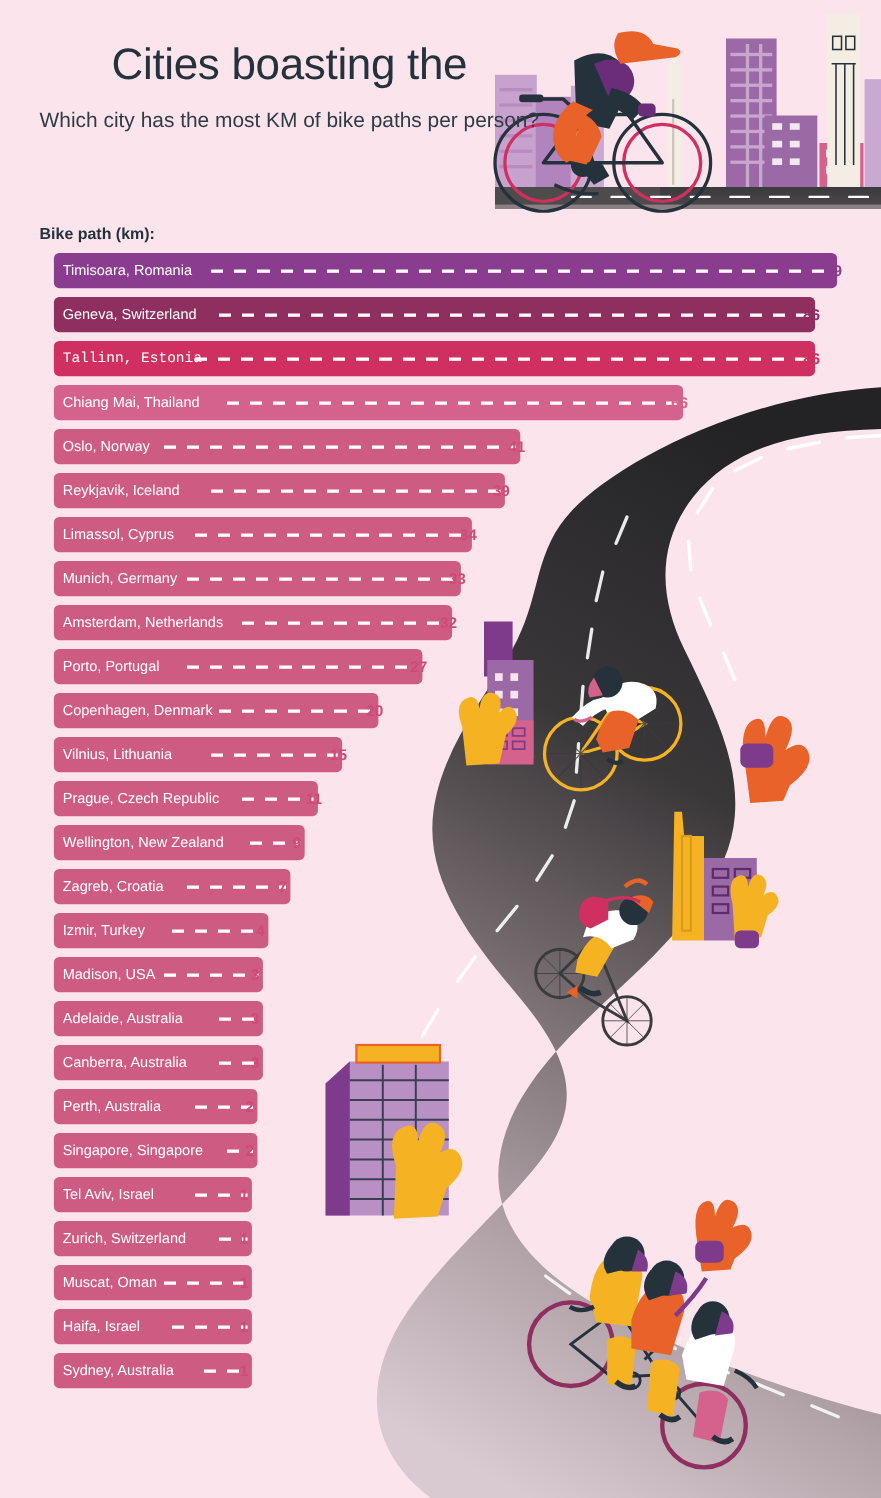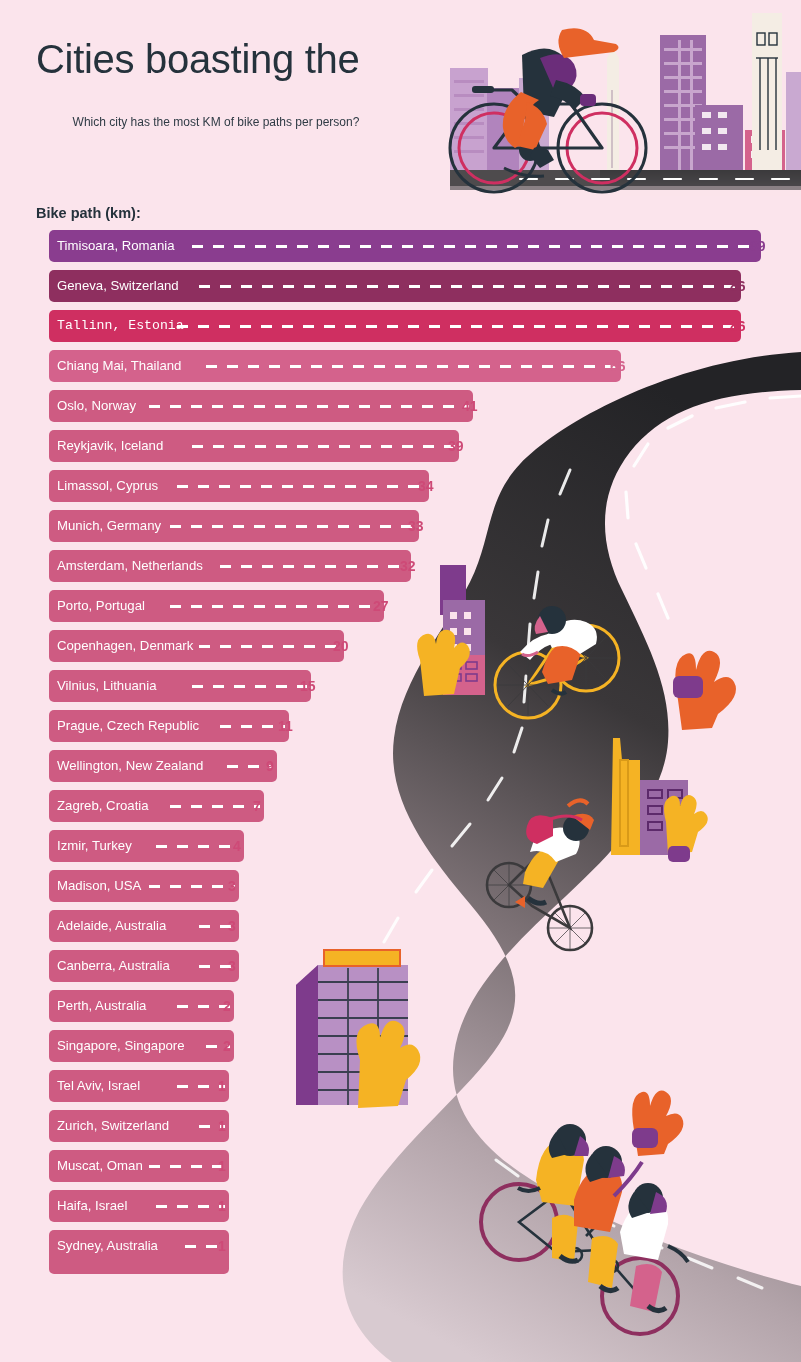--- a/index.html
+++ b/index.html
@@ -12,21 +12,21 @@
   }
   #page{position:relative;width:801px;height:1362px;overflow:hidden;background:#fbe4ec;}
 
   
   #art{position:absolute;inset:0;width:801px;height:1362px;z-index:1;pointer-events:none;}
 
   
   .header{position:absolute;left:36px;top:36px;z-index:5;}
   .title-l1{font-size:40px;line-height:47px;color:#25323c;font-weight:400;letter-spacing:-0.3px;text-align:center;}
   .title-l2{font-size:40px;line-height:47px;color:#25323c;font-weight:bold;letter-spacing:-0.3px;}
-  .subtitle{margin-top:32px;font-size:12px;color:#2f3b45;text-align:right;}
+  .subtitle{margin-top:16px;font-size:19px;color:#2f3b45;}
   .axis-label{position:absolute;left:36px;top:205px;font-size:14.5px;font-weight:bold;color:#25323c;z-index:5;}
 
   
   #chart{position:absolute;left:33px;top:230px;z-index:6;}
   .row{position:relative;height:40px;}
   .bar{
     position:absolute;left:16px;top:0;height:32px;border-radius:5px;
     box-sizing:border-box;overflow:hidden;
   }
   .bar .city{
@@ -555,21 +555,21 @@
         <span class="val" style="left: 185px; color: rgb(206, 74, 119);">1</span>
       </div>
       <div class="row" style="height: 40px;">
         <div class="bar" style="width: 180px; height: 32px; background: rgb(206, 91, 130);">
           <span class="city">Haifa, Israel</span>
           <span class="dashline" style="left: 106.95px; width: 69.05px;"></span>
         </div>
         <span class="val" style="left: 185px; color: rgb(206, 74, 119);">1</span>
       </div>
       <div class="row" style="height: 40px;">
-        <div class="bar" style="width: 180px; height: 44px; background: rgb(206, 91, 130);">
+        <div class="bar" style="width: 180px; height: 32px; background: rgb(206, 91, 130);">
           <span class="city">Sydney, Australia</span>
           <span class="dashline" style="left: 135.55px; width: 40.45px;"></span>
         </div>
         <span class="val" style="left: 185px; color: rgb(206, 74, 119);">1</span>
       </div>
     </div>
 
 </div>
 
 </body></html>

